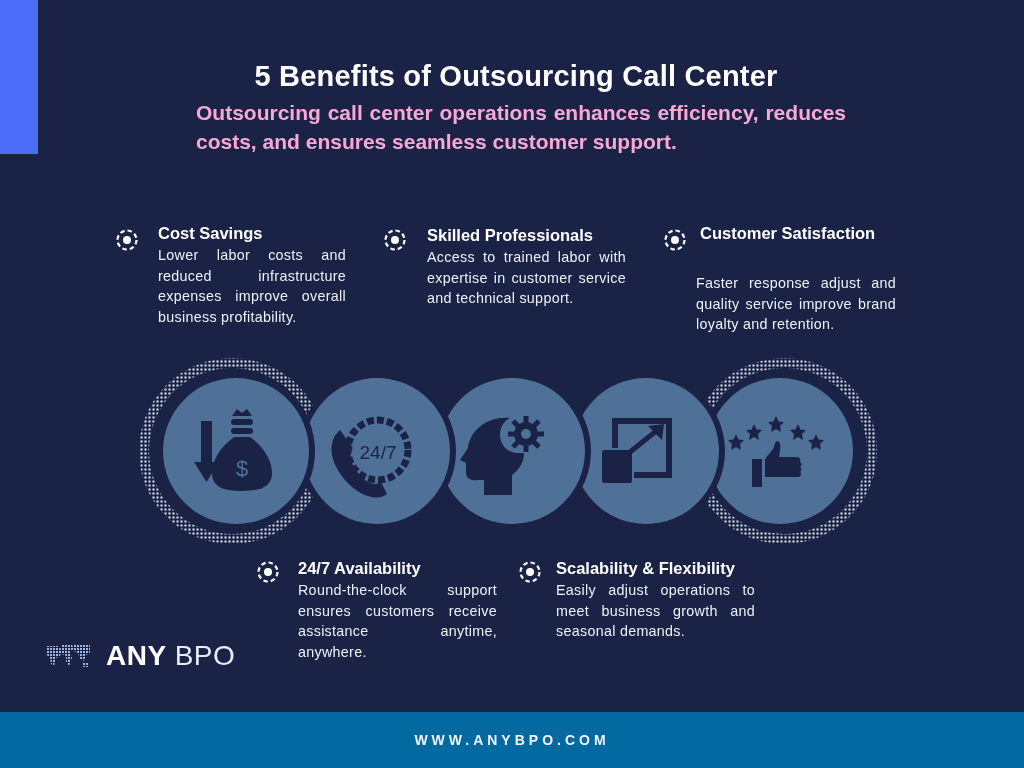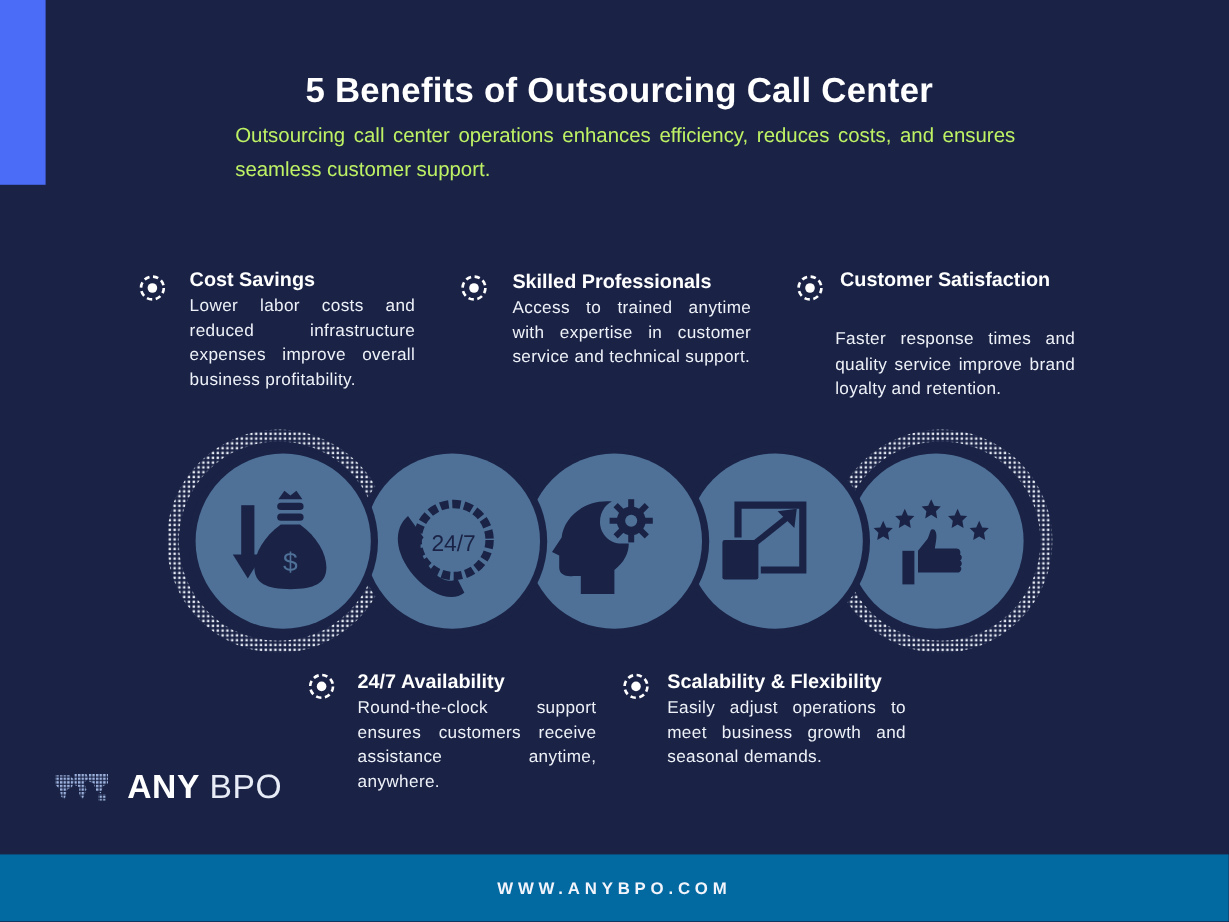--- a/index.html
+++ b/index.html
@@ -1,19 +1,19 @@
 <!DOCTYPE html>
 <html><head>
 <meta charset="utf-8">
 <style>
   html,body{margin:0;padding:0;}
   body{width:1024px;height:768px;overflow:hidden;background:#1a2346;position:relative;font-family:"Liberation Sans",sans-serif;color:#fff;}
   .accent-bar{position:absolute;left:0;top:0;width:38px;height:154px;background:#4a6cf7;}
   .title{position:absolute;left:0;width:1024px;top:60px;text-align:center;font-size:29px;font-weight:bold;letter-spacing:0.2px;padding-left:4px;}
-  .subtitle{position:absolute;left:196px;width:650px;top:98px;font-size:17px;line-height:29px;text-align:justify;text-align-last:left;color:#bef264;}
+  .subtitle{position:absolute;left:196px;width:650px;top:98px;font-size:21px;line-height:29px;text-align:justify;text-align-last:left;color:#f9a8d4;font-weight:bold;}
   .benefit{position:absolute;}
   .benefit .bullet{position:absolute;left:0;top:0;width:24px;height:24px;}
   .benefit .btitle{position:absolute;font-size:16.5px;font-weight:bold;white-space:nowrap;}
   .benefit .bdesc{position:absolute;font-size:14.3px;line-height:20.5px;text-align:justify;color:#eef1f8;letter-spacing:0.3px;}
   .circle-row{position:absolute;left:0;top:0;width:1024px;height:768px;pointer-events:none;}
   .logo{position:absolute;left:44px;top:640px;height:32px;display:flex;align-items:center;}
   .logo .any{font-size:28px;font-weight:bold;margin-left:14px;letter-spacing:0.5px;}
   .logo .bpo{font-size:28px;font-weight:normal;margin-left:8px;letter-spacing:0.5px;color:#e8ecf6;}
   .footer{position:absolute;left:0;top:712px;width:1024px;height:56px;background:#0369a1;display:flex;align-items:center;justify-content:center;}
   .footer span{font-size:14px;font-weight:bold;letter-spacing:4px;color:#f2f4fb;}
@@ -34,30 +34,30 @@
   <div class="btitle" style="left:43px;top:-4px;">Cost Savings</div>
   <div class="bdesc" style="left:43px;top:17px;width:188px;">Lower labor costs and reduced infrastructure expenses improve overall business profitability.</div>
 </div>
 
 <div class="benefit" style="left:383px;top:228px;">
   <svg class="bullet" viewBox="0 0 24 24">
       <circle cx="12" cy="12" r="9.5" fill="none" stroke="#fff" stroke-width="2.2" stroke-dasharray="4.5 3"></circle>
       <circle cx="12" cy="12" r="4" fill="#fff"></circle>
     </svg>
   <div class="btitle" style="left:44px;top:-2px;">Skilled Professionals</div>
-  <div class="bdesc" style="left:44px;top:19px;width:199px;">Access to trained anytime with expertise in customer service and technical support.</div>
+  <div class="bdesc" style="left:44px;top:19px;width:199px;">Access to trained labor with expertise in customer service and technical support.</div>
 </div>
 
 <div class="benefit" style="left:663px;top:228px;">
   <svg class="bullet" viewBox="0 0 24 24">
       <circle cx="12" cy="12" r="9.5" fill="none" stroke="#fff" stroke-width="2.2" stroke-dasharray="4.5 3"></circle>
       <circle cx="12" cy="12" r="4" fill="#fff"></circle>
     </svg>
   <div class="btitle" style="left:37px;top:-4px;">Customer Satisfaction</div>
-  <div class="bdesc" style="left:33px;top:45px;width:200px;">Faster response times and quality service improve brand loyalty and retention.</div>
+  <div class="bdesc" style="left:33px;top:45px;width:200px;">Faster response adjust and quality service improve brand loyalty and retention.</div>
 </div>
 
 <div class="benefit" style="left:256px;top:560px;">
   <svg class="bullet" viewBox="0 0 24 24">
       <circle cx="12" cy="12" r="9.5" fill="none" stroke="#fff" stroke-width="2.2" stroke-dasharray="4.5 3"></circle>
       <circle cx="12" cy="12" r="4" fill="#fff"></circle>
     </svg>
   <div class="btitle" style="left:42px;top:-1px;">24/7 Availability</div>
   <div class="bdesc" style="left:42px;top:20px;width:199px;">Round-the-clock support ensures customers receive assistance anytime, anywhere.</div>
 </div>

